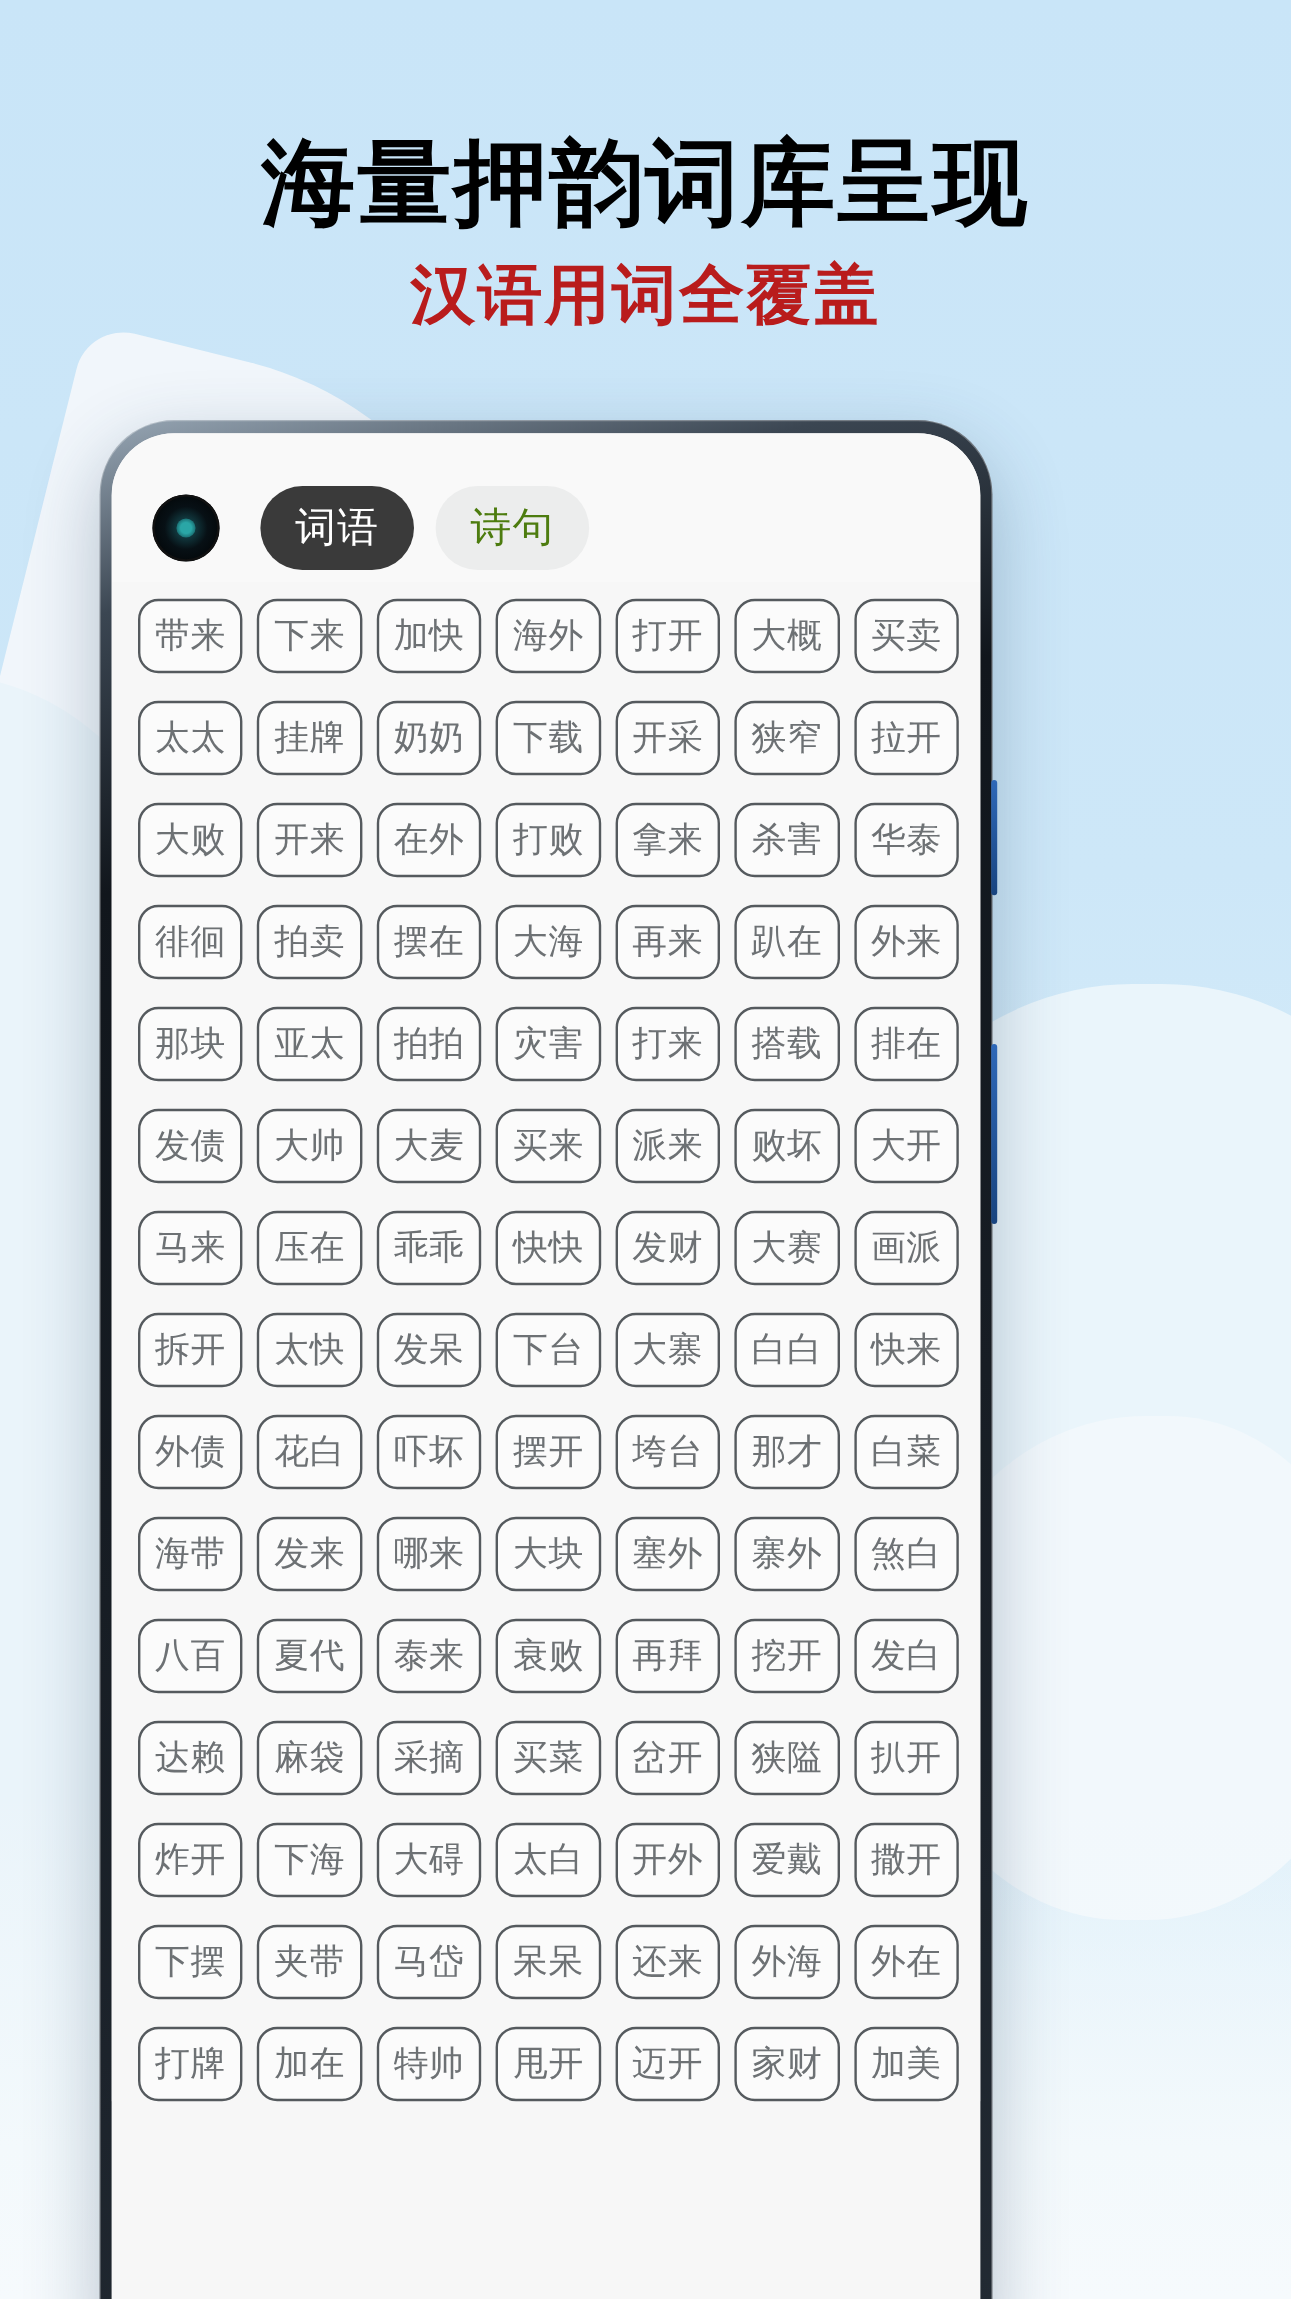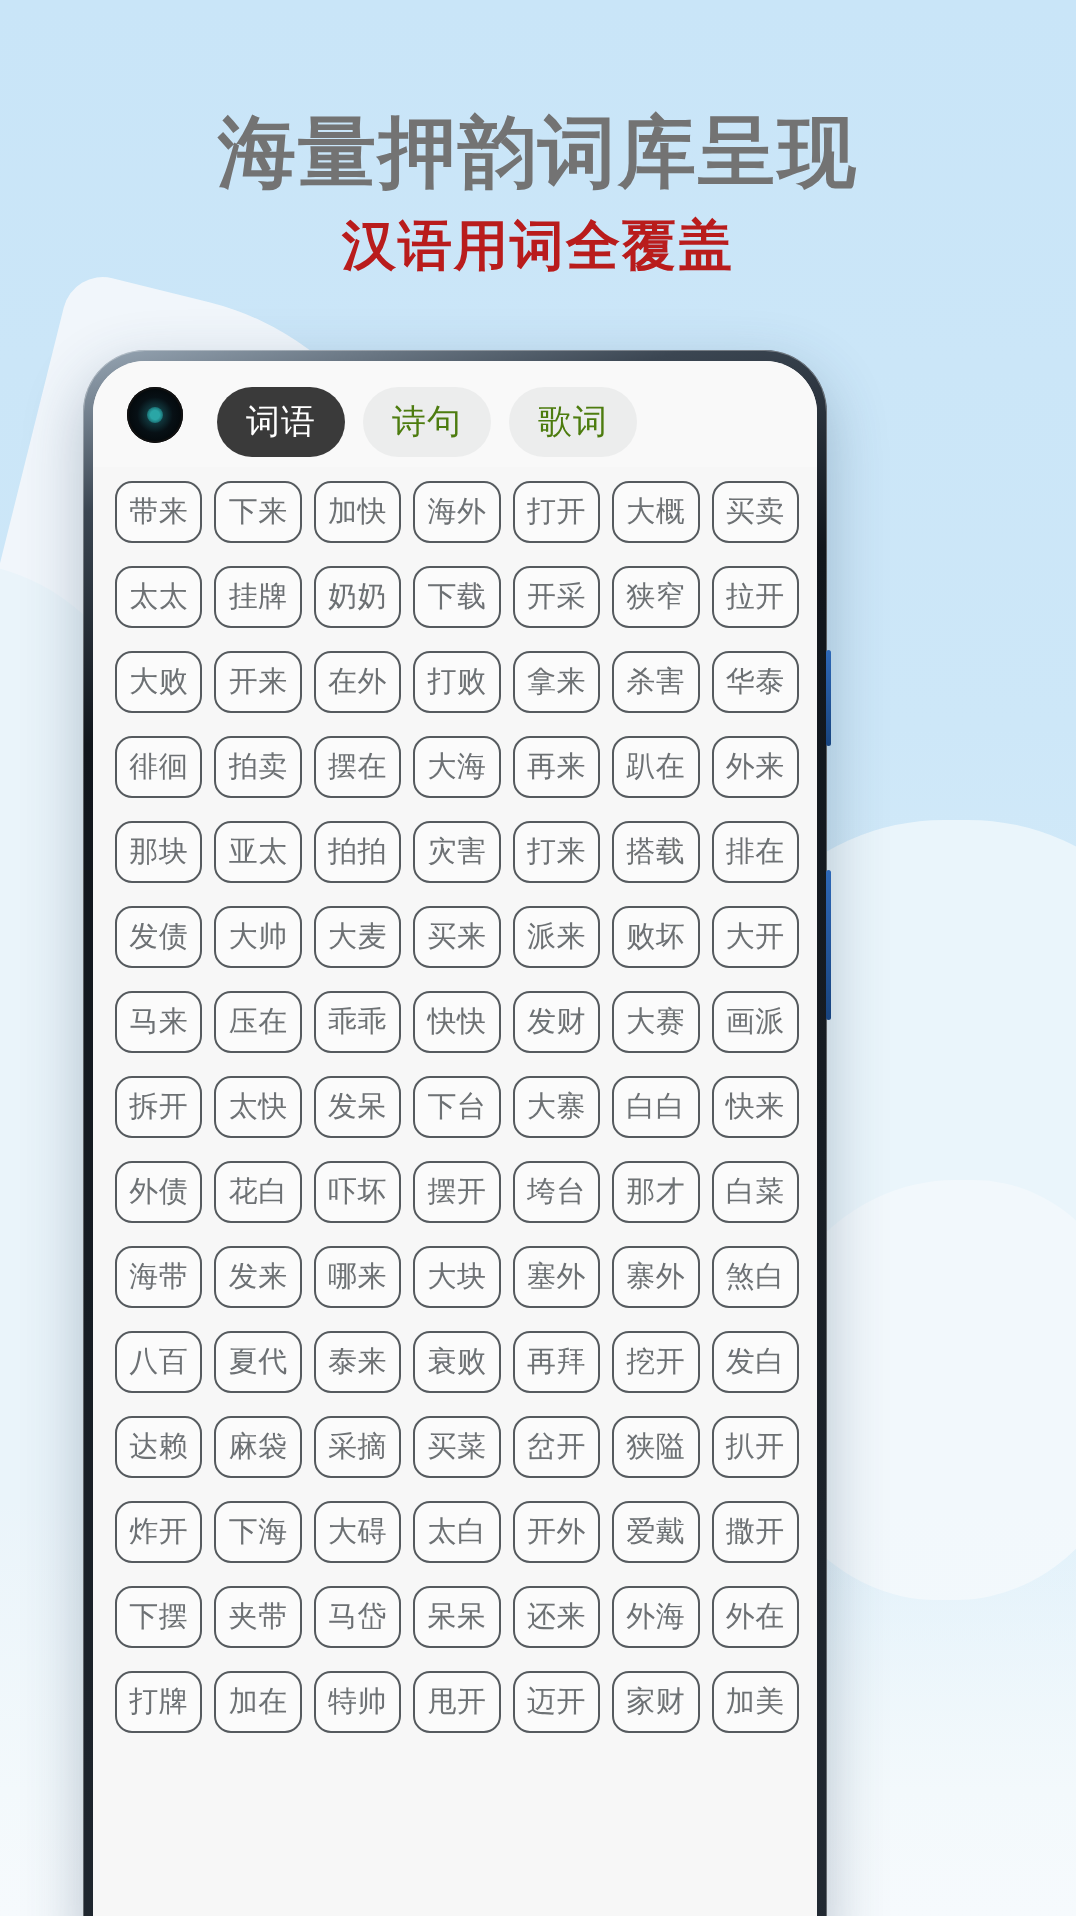--- a/index.html
+++ b/index.html
@@ -47,21 +47,21 @@
     background:linear-gradient(180deg,rgba(240,248,252,0) 0%,#f3f9fc 70%,#f6fafd 100%);
   }
 
   
   #headline{
     position:absolute; top:112px; left:0; right:0;
     text-align:center; z-index:5;
   }
   #title{
     font-size:78px; font-weight:700; letter-spacing:2px;
-    color:#737373; line-height:1.05;
+    color:#000000; line-height:1.05;
   }
   #subtitle{
     margin-top:16px;
     font-size:54px; font-weight:700; letter-spacing:2px;
     color:#b91c1c;
   }
 
   
   #phone{
     position:absolute;
@@ -91,22 +91,22 @@
   .side-btn{
     position:absolute; right:-4px;
     width:5px; border-radius:3px;
     background:linear-gradient(180deg,#2e68b8,#18447f);
   }
   #side-btn-1{ top:300px; height:96px; }
   #side-btn-2{ top:520px; height:150px; }
 
   
   #app-header{
-    display:flex; align-items:flex-start;
-    padding:26px 26px 10px 34px;
+    display:flex; align-items:center;
+    padding:44px 26px 10px 34px;
     gap:22px;
     background:#f9f9f9;
   }
   #camera-punch{
     width:56px; height:56px; border-radius:50%;
     background:radial-gradient(circle at 50% 50%,#10343a 0 22%,#071015 45%,#000 100%);
     box-shadow:0 0 0 2px #111 inset;
     flex:0 0 auto;
     position:relative;
   }
@@ -165,21 +165,20 @@
   <div id="side-btn-1" class="side-btn"></div>
   <div id="side-btn-2" class="side-btn"></div>
 
   <div id="phone-screen">
 
     <div id="app-header">
       <div id="camera-punch"></div>
       <div id="tab-bar">
           <div class="tab active">词语</div>
           <div class="tab inactive">诗句</div>
-          <div class="tab inactive">歌词</div>
         </div>
     </div>
 
     <div id="word-grid">
         <div class="word-chip">带来</div>
         <div class="word-chip">下来</div>
         <div class="word-chip">加快</div>
         <div class="word-chip">海外</div>
         <div class="word-chip">打开</div>
         <div class="word-chip">大概</div>

